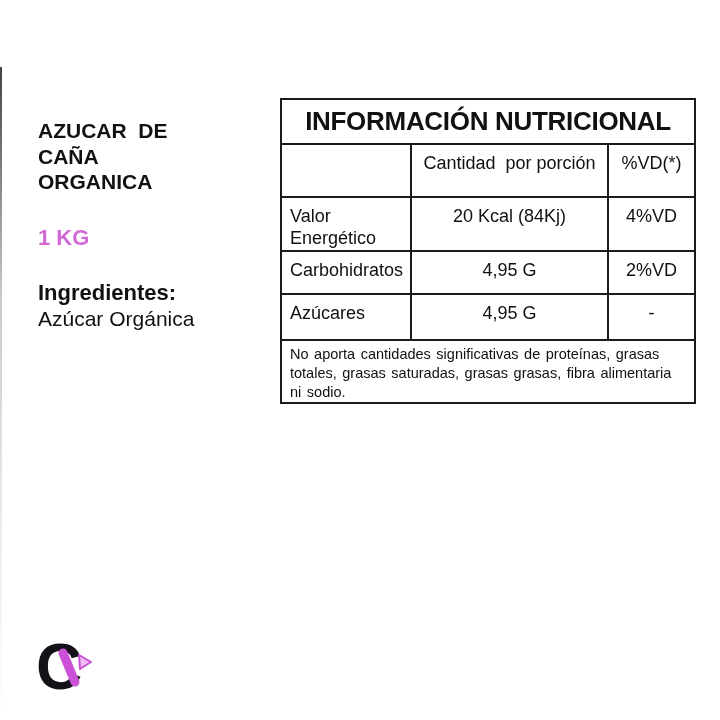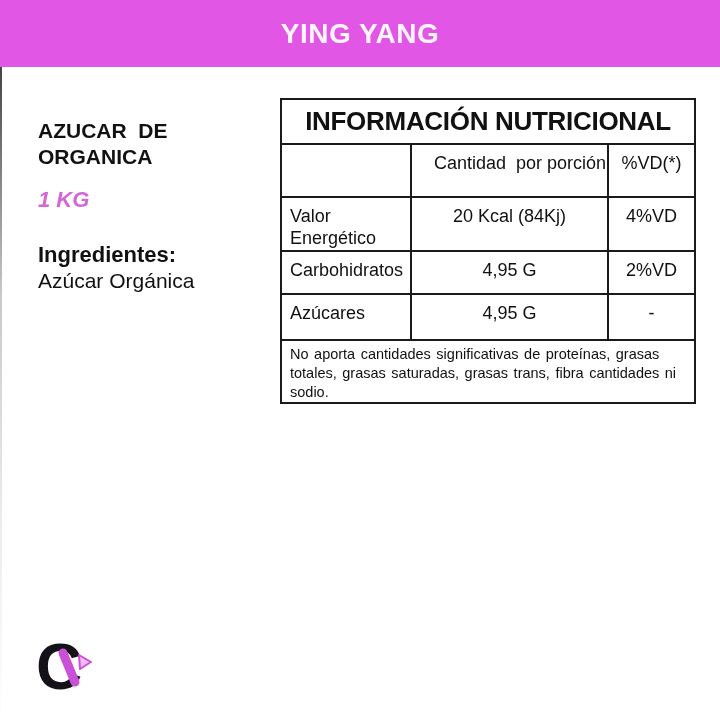--- a/index.html
+++ b/index.html
@@ -53,25 +53,24 @@
     width: 215px;
     color: #111111;
   }
   .product-name div {
     font-size: 21px;
     font-weight: bold;
     line-height: 25.5px;
     white-space: pre;
   }
   .product-weight {
-    margin-top: 18px;
+    margin-top: 30px;
     font-size: 22px;
     font-weight: bold;
     color: #d168d6;
-    font-style: italic;
   }
   .ingredients {
     margin-top: 28px;
   }
   .ingredients-label {
     font-size: 22px;
     font-weight: bold;
     line-height: 27px;
   }
   .ingredients-value {
@@ -104,21 +103,21 @@
   .t-portion {
     height: 41px;
     font-size: 21px;
     padding: 7px 0 0 8px;
   }
   .t-head td {
     height: 42px;
     font-size: 18px;
     padding-top: 8px;
   }
-  .t-head .c2 { text-align: right; white-space: pre; }
+  .t-head .c2 { text-align: center; white-space: pre; }
   .t-head .c3 { text-align: center; }
   .t-row td {
     font-size: 18px;
     padding-top: 7px;
     line-height: 22px;
   }
   .t-row .c1 { padding-left: 8px; padding-right: 4px; }
   .t-row .c2 { text-align: center; }
   .t-row .c3 { text-align: center; }
   .row-valor td  { height: 39px; }
@@ -138,29 +137,27 @@
     top: 636px;
     width: 62px;
     height: 64px;
   }
 </style>
 </head>
 <body>
 
 <div class="page">
 
-  <div class="header-bar">
-    <span class="brand-title">YING YANG</span>
-  </div>
 
   <div class="edge-line"></div>
 
   <div class="product-info">
     <div class="product-name">
       <div>AZUCAR  DE</div>
+      <div>CAÑA</div>
       <div>ORGANICA</div>
     </div>
     <div class="product-weight">1 KG</div>
     <div class="ingredients">
       <div class="ingredients-label">Ingredientes:</div>
       <div class="ingredients-value">Azúcar Orgánica</div>
     </div>
   </div>
 
   <table class="nutrition">
@@ -187,21 +184,21 @@
         <td class="c1">Carbohidratos</td>
         <td class="c2">4,95 G</td>
         <td class="c3">2%VD</td>
       </tr>
       <tr class="t-row row-azucar">
         <td class="c1">Azúcares</td>
         <td class="c2">4,95 G</td>
         <td class="c3">-</td>
       </tr>
       <tr>
-        <td colspan="3" class="t-foot">No aporta cantidades significativas de proteínas, grasas totales, grasas saturadas, grasas trans, fibra cantidades ni sodio.</td>
+        <td colspan="3" class="t-foot">No aporta cantidades significativas de proteínas, grasas totales, grasas saturadas, grasas grasas, fibra alimentaria ni sodio.</td>
       </tr>
     </tbody>
   </table>
 
   <div class="logo">
     <svg width="62" height="64" viewBox="0 0 62 64" xmlns="http://www.w3.org/2000/svg">
       <text x="0" y="53" font-family="Liberation Sans, sans-serif" font-weight="bold" font-size="64" fill="#141218">C</text>
       <path d="M27 17 L39 46" stroke="#cb50d8" stroke-width="9" stroke-linecap="round" fill="none"></path>
       <path d="M43 19 L55 26 L44 33 Z" fill="#f0bdf2" stroke="#cb50d8" stroke-width="2" stroke-linejoin="round"></path>
     </svg>

